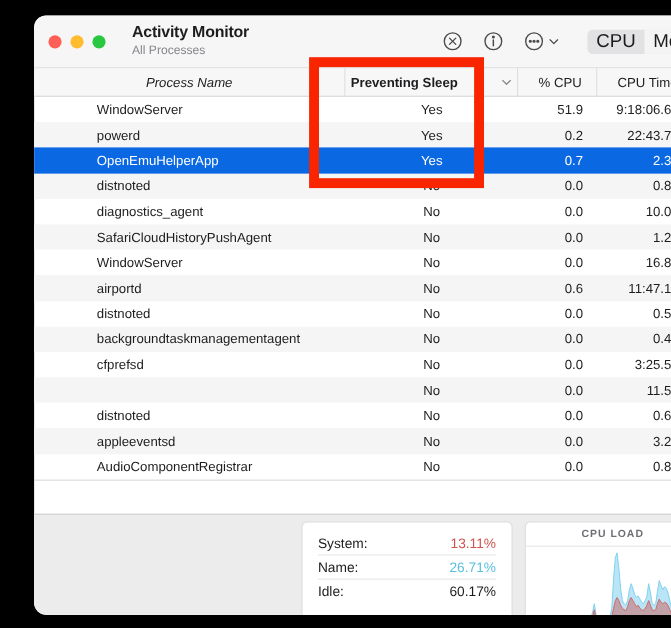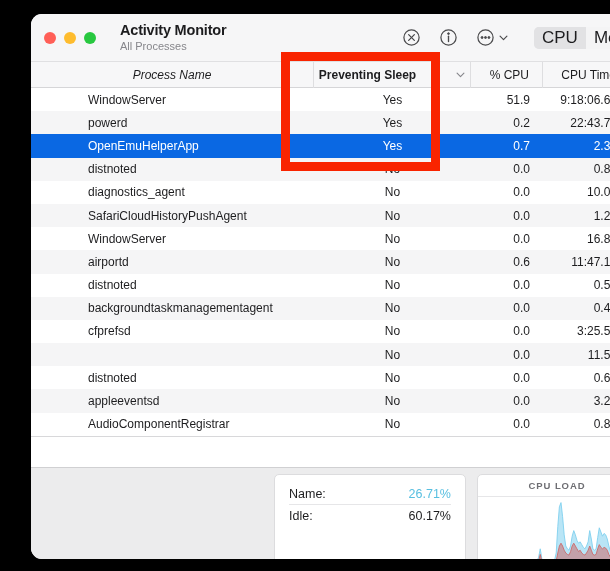--- a/index.html
+++ b/index.html
@@ -335,20 +335,24 @@
         <div class="cell c-cpu">0.0</div>
         <div class="cell c-time">0.89</div>
       </div>
     </div>
   <div id="table-bottom-border"></div>
 
   <div id="footer">
 
     <div id="stats-card">
       <div class="stat-row">
+        <span class="stat-label">System:</span>
+        <span class="stat-value system">13.11%</span>
+      </div>
+      <div class="stat-row">
         <span class="stat-label">Name:</span>
         <span class="stat-value user">26.71%</span>
       </div>
       <div class="stat-row">
         <span class="stat-label">Idle:</span>
         <span class="stat-value idle">60.17%</span>
       </div>
     </div>
 
     <div id="graph-card">

